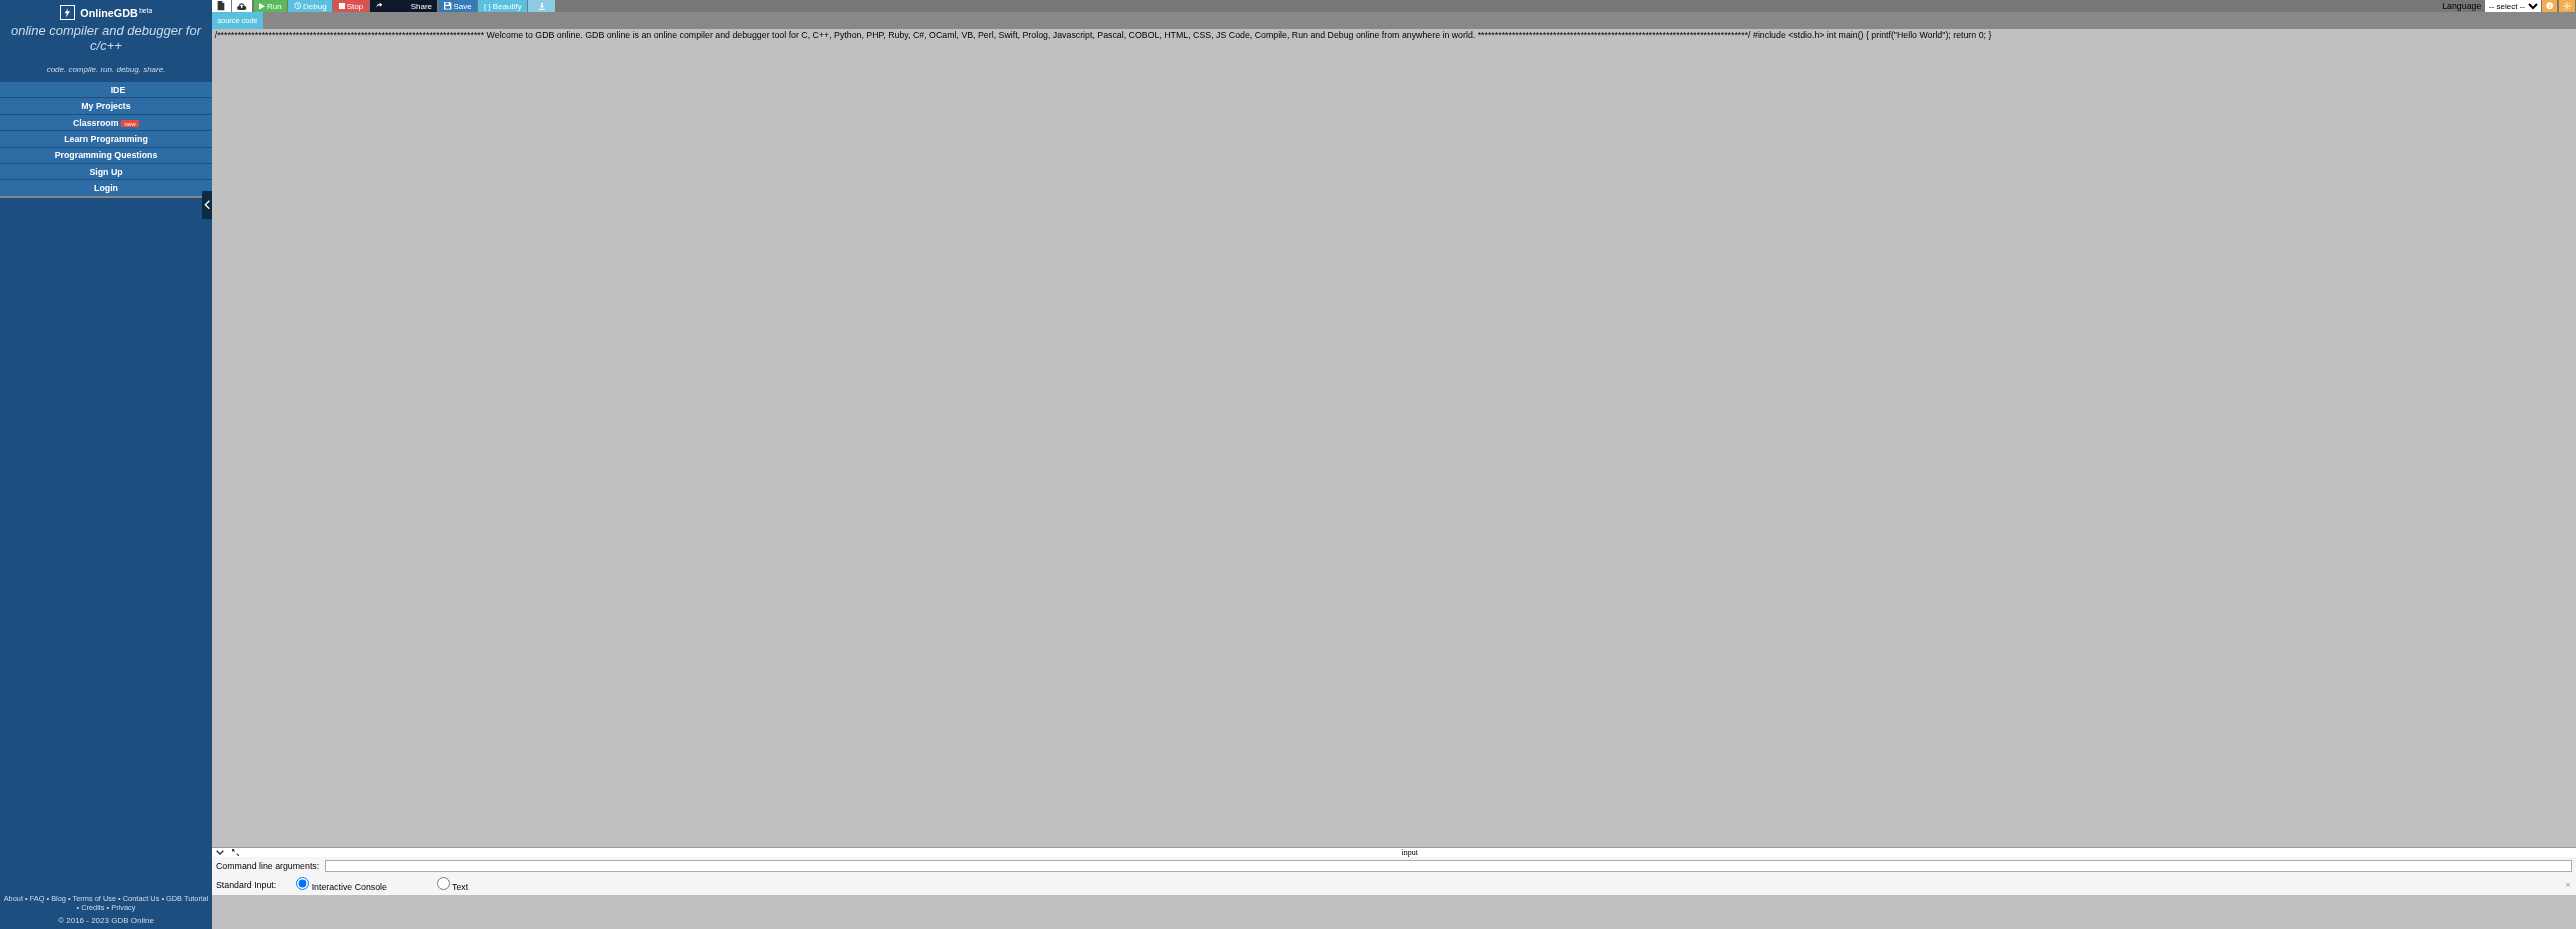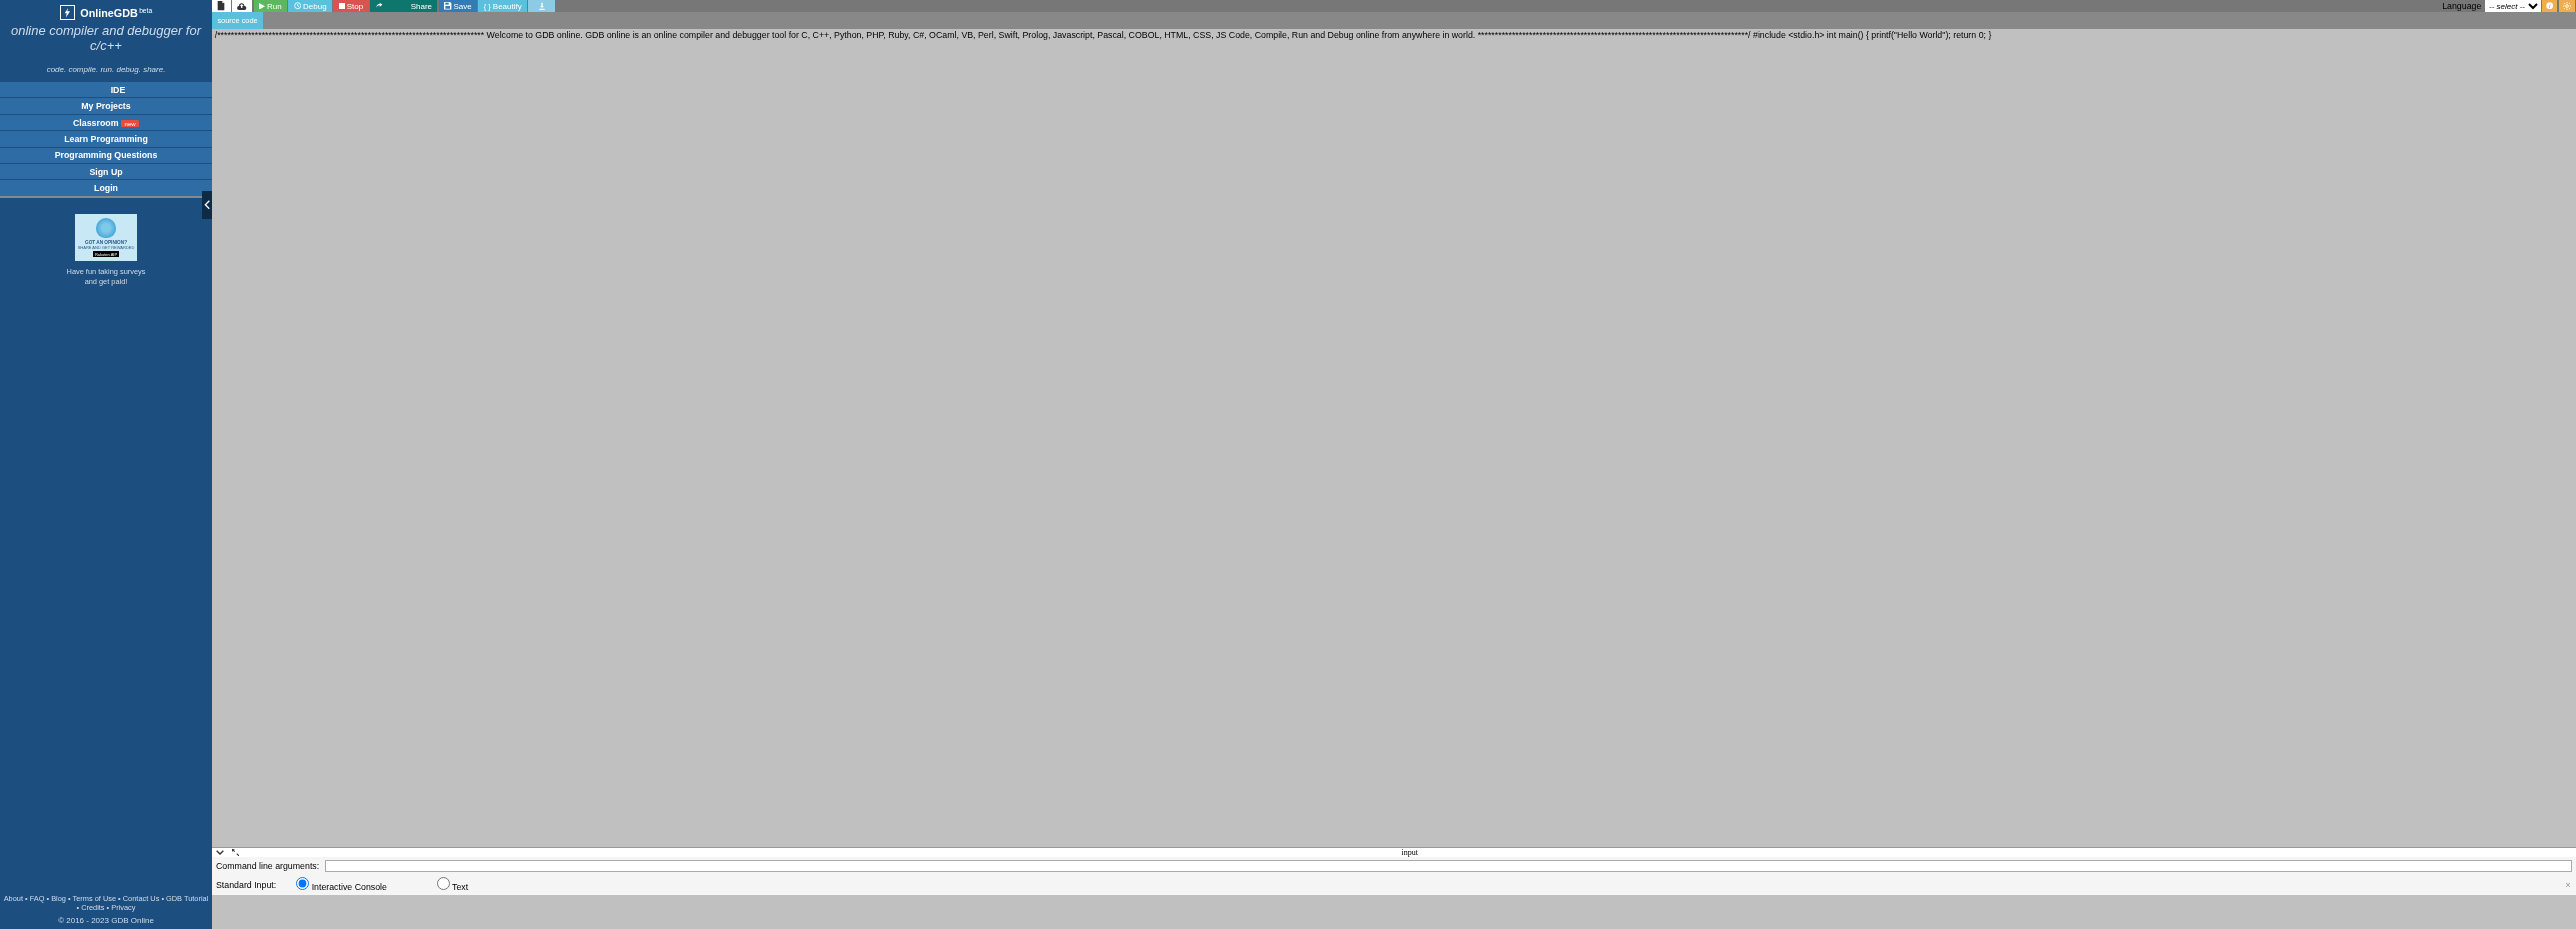--- a/index.html
+++ b/index.html
@@ -37,27 +37,27 @@
 
 
 .main { flex: 1; display: flex; flex-direction: column; background: #c0c0c0; }
 .toolbar { background: #777; display: flex; align-items: stretch; height: 12px; }
 .tb-btn { display: inline-flex; align-items: center; padding: 0 5.4px; font-size: 8px; color: #fff; margin-right: 1.3px; cursor: pointer; border: none; height: 100%; gap: 2px; }
 .tb-new { background: #fff; color: #333; }
 .tb-up { background: #fff; color: #333; }
 .tb-run { background: #5cb85c; }
 .tb-debug { background: #5bc0de; }
 .tb-stop { background: #d9534f; }
-.tb-share { background: #0f766e; gap: 28px; }
+.tb-share { background: #0f172a; gap: 28px; }
 .tb-save { background: #337ab7; }
 .tb-beautify { background: #5bc0de; }
 .tb-download { background: #8dcbe4; padding: 0 9.4px; }
 .tb-spacer { flex: 1; }
 .lang-label { color: #000; font-size: 8.8px; padding: 0 2.7px; align-self: center; }
-.lang-select { font-size: 8px; height: 15px; align-self: center; font-style: italic; }
+.lang-select { font-size: 8px; height: 15px; align-self: center; }
 .tb-info { background: #f0ad4e; padding: 0 4px; }
 .tb-settings { background: #f0ad4e; padding: 0 4px; }
 
 .tab-bar { background: #888; height: 17px; display: flex; }
 .tab { background: #5bc0de; color: #fff; font-size: 7.4px; padding: 0 5.4px; display: flex; align-items: center; cursor: pointer; }
 
 .editor { flex: 1; background: #c0c0c0; color: #000; font-size: 8.8px; padding: 1.3px 2.7px; overflow: auto; line-height: 1.3; }
 
 .panel-header { background: #fff; display: flex; align-items: center; font-size: 8px; border-top: 0.7px solid #999; font-family: Liberation Serif, serif; }
 .panel-ctrl { padding: 0 4px; cursor: pointer; font-size: 8.8px; color: #333; }
@@ -95,32 +95,20 @@
     <a class="nav-item">IDE</a>
     <a class="nav-item">My Projects</a>
     <a class="nav-item"><span>Classroom</span><span class="new-badge">new</span></a>
     <a class="nav-item">Learn Programming</a>
     <a class="nav-item">Programming Questions</a>
     <a class="nav-item">Sign Up</a>
     <a class="nav-item">Login</a>
   </div>
   <div class="nav-gap"></div>
 
-  <div class="ad-area">
-    <div class="ad-img">
-      <div class="ad-bulb"></div>
-      <div class="ad-line1">GOT AN OPINION?</div>
-      <div class="ad-line2">SHARE AND GET REWARDED</div>
-      <div class="ad-rak">Rakuten AIP</div>
-    </div>
-    <div class="ad-caption">
-      <span>Have fun taking surveys</span><br>
-      <span>and get paid!</span>
-    </div>
-  </div>
 
   <div class="collapse-handle">
     <svg width="6.7" height="9.4" viewBox="0 0 10 14">
         <path d="M8 1 L2 7 L8 13" stroke="#fff" stroke-width="2" fill="none"></path>
       </svg>
   </div>
 
   <div class="footer-links">
     <a>About</a> •
     <a>FAQ</a> •

